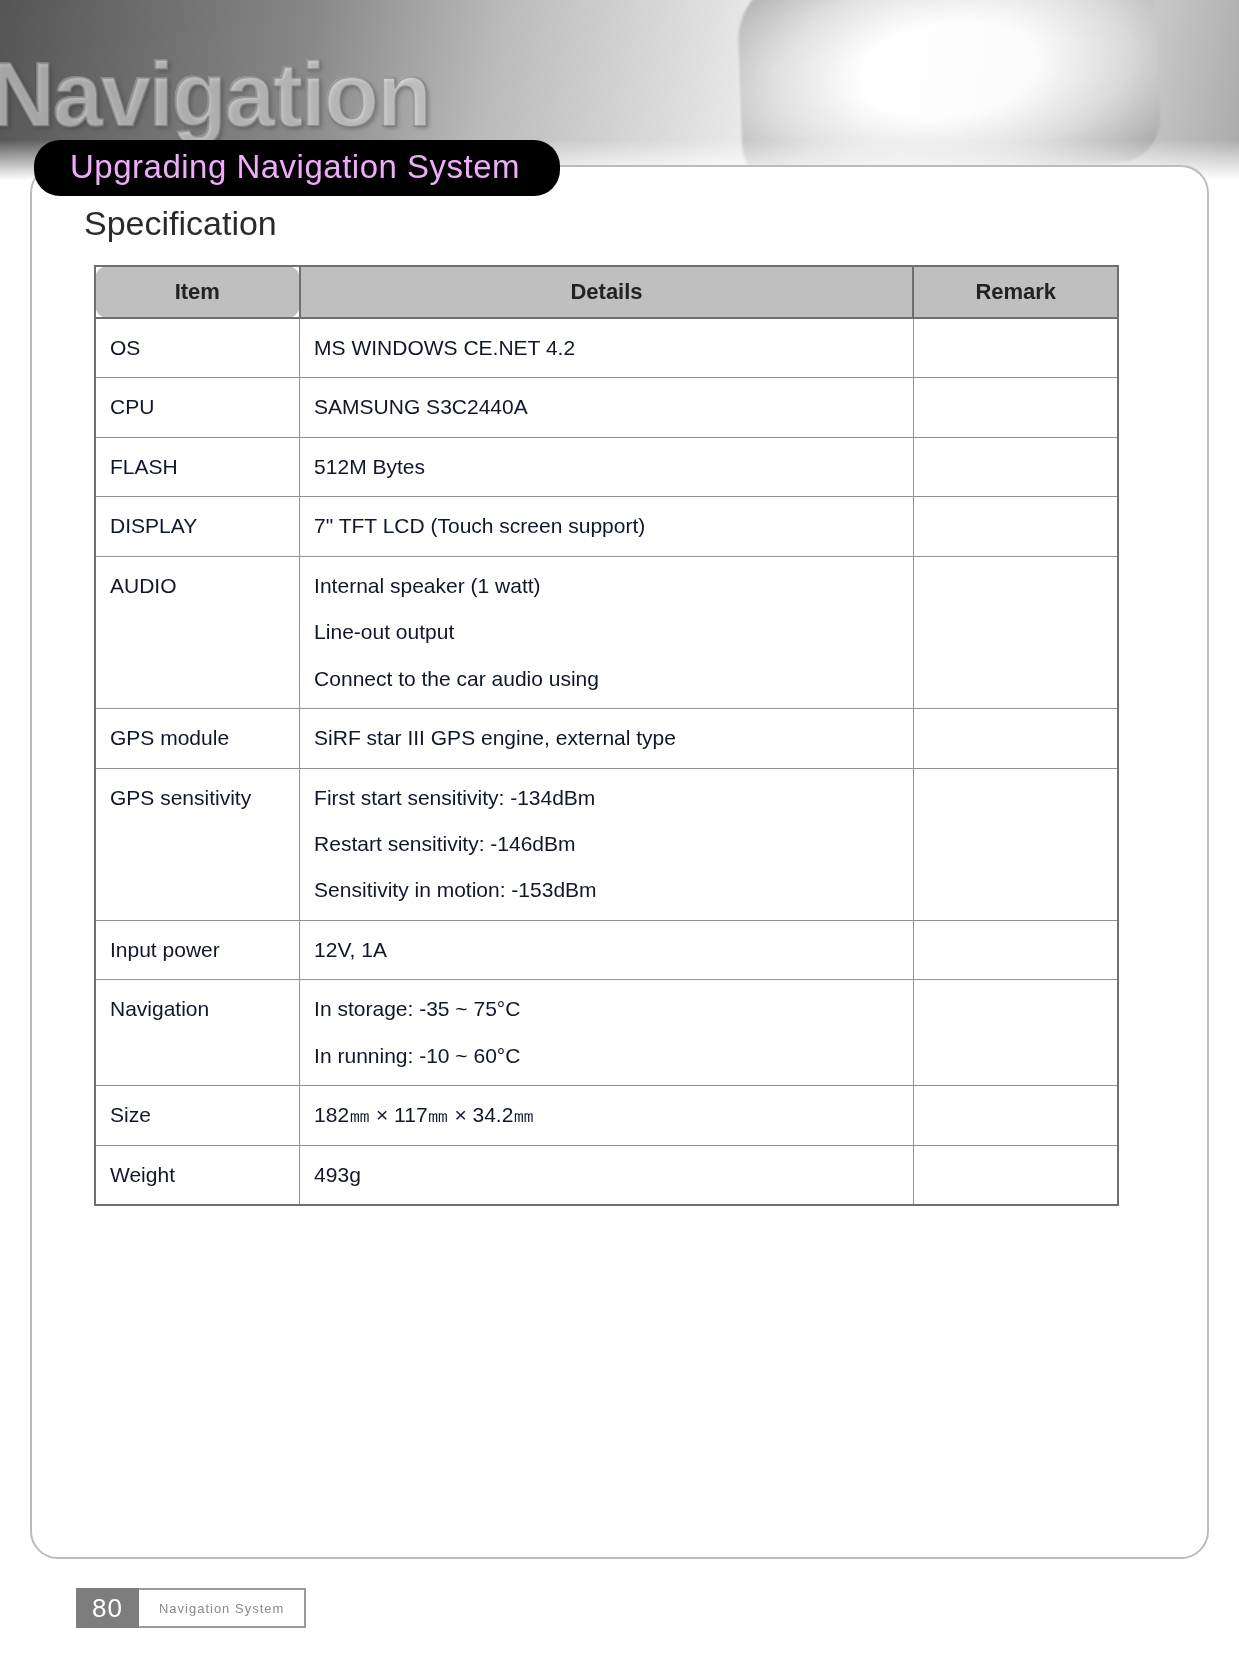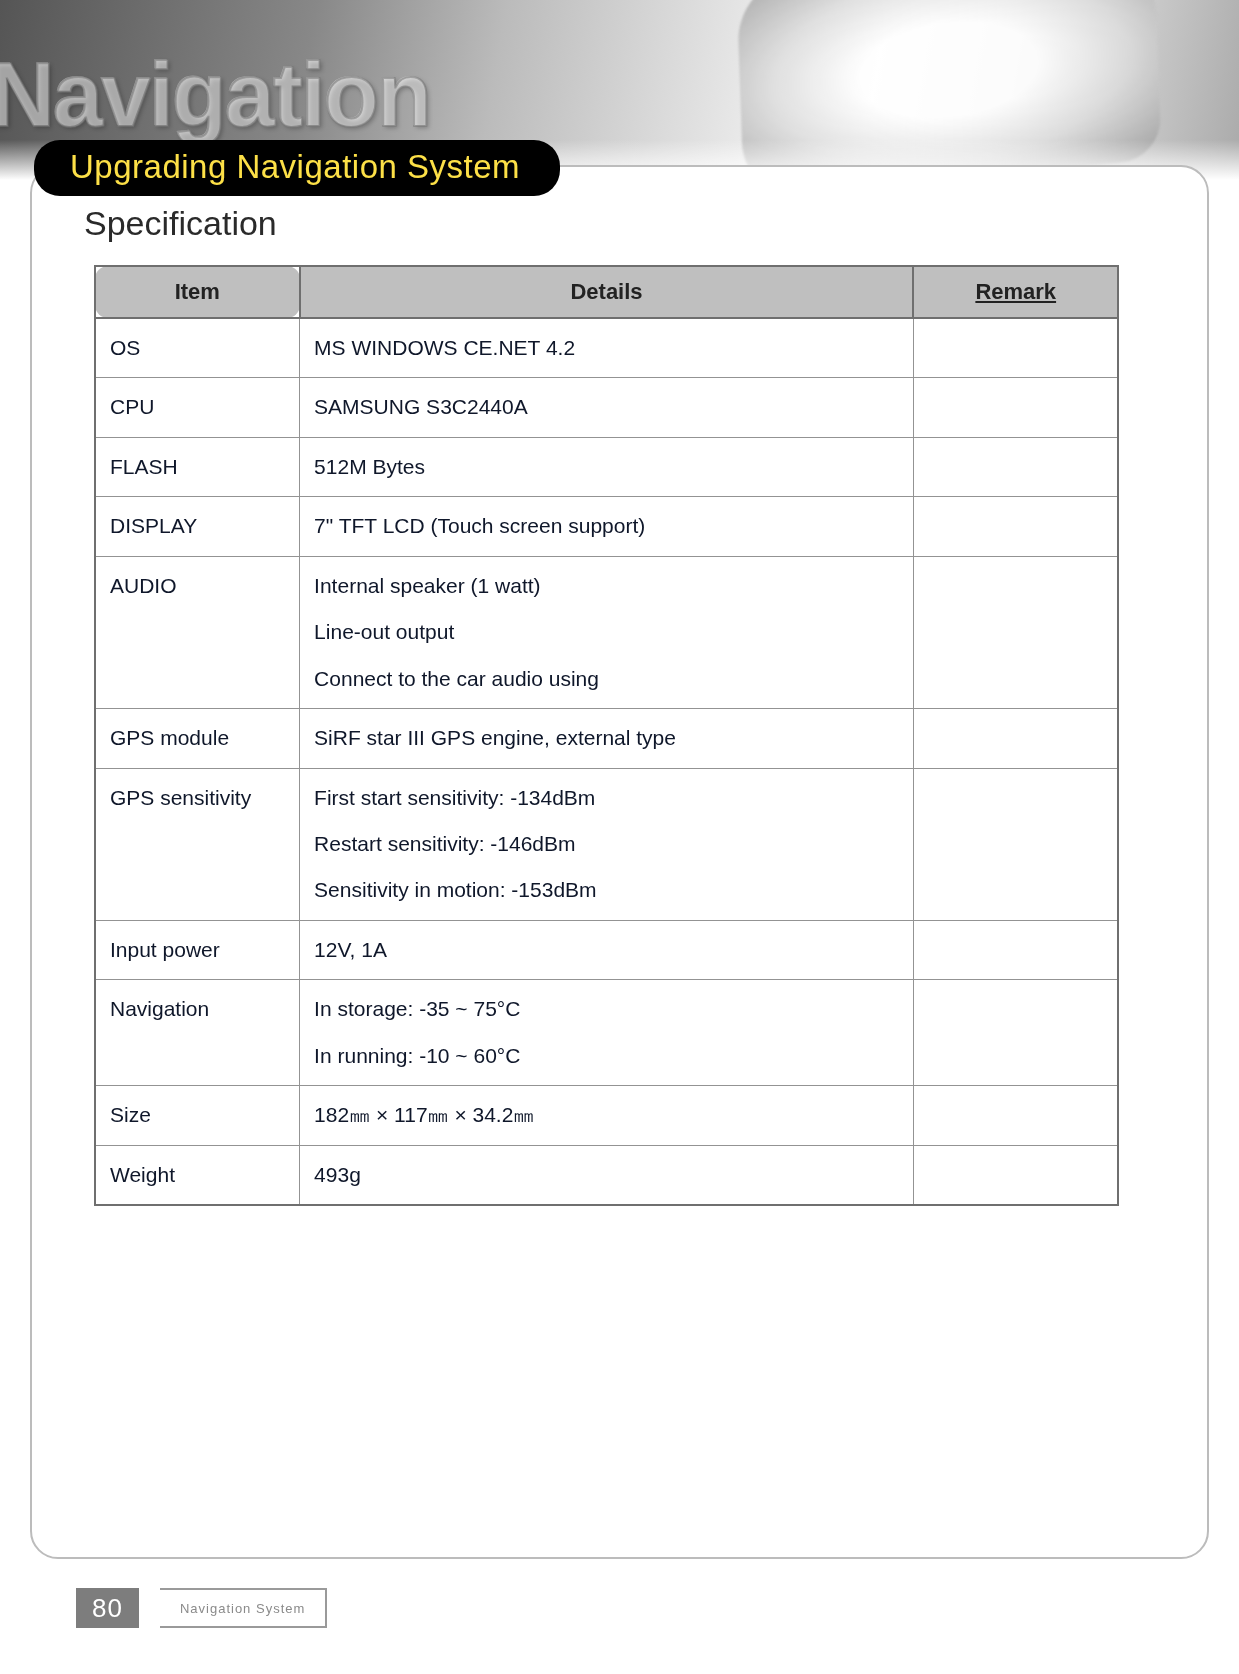--- a/index.html
+++ b/index.html
@@ -45,21 +45,21 @@
       letter-spacing: -2px;
       color: rgba(255,255,255,0.35);
       text-shadow: 2px 2px 4px rgba(0,0,0,0.25), -1px -1px 0 rgba(255,255,255,0.4);
       -webkit-text-stroke: 2px rgba(120,120,120,0.55);
       user-select: none;
     }
     .pill {
       position: absolute;
       top: 140px; left: 34px;
       background: #000;
-      color: #fde047;
+      color: #f0abfc;
       font-size: 33px;
       font-family: Arial, sans-serif;
       letter-spacing: 0.5px;
       padding: 8px 40px 10px 36px;
       border-radius: 26px;
       z-index: 5;
     }
     .panel {
       position: absolute;
       top: 165px;
@@ -87,39 +87,38 @@
       background: #bfbfbf;
       border: 2px solid #6f6f6f;
       font-weight: 700;
       font-size: 22px;
       color: #222;
       padding: 12px 10px;
       text-align: center;
     }
     table.spec th.col-item   { width: 20%; border-radius: 13px; }
     table.spec th.col-detail { width: 60%; margin-top: 16px; }
-    table.spec th.col-remark { width: 20%; text-decoration: underline; }
+    table.spec th.col-remark { width: 20%; }
     table.spec td {
       border: 1px solid #939393;
       font-size: 21px;
       color: #0f172a;
       padding: 14px 12px 14px 14px;
       vertical-align: top;
       line-height: 1.45;
     }
     table.spec td .multi-line { margin-bottom: 16px; }
     table.spec td .multi-line:last-child { margin-bottom: 0; }
     .footer {
       position: absolute;
       left: 76px;
       bottom: 46px;
       display: flex;
       align-items: stretch;
       height: 40px;
-      gap: 21px;
     }
     .footer .page-no {
       background: #7d7d7d;
       color: #fff;
       font-family: "Arial Rounded MT Bold", Arial, sans-serif;
       font-size: 26px;
       padding: 4px 16px;
       display: flex;
       align-items: center;
       letter-spacing: 1px;

